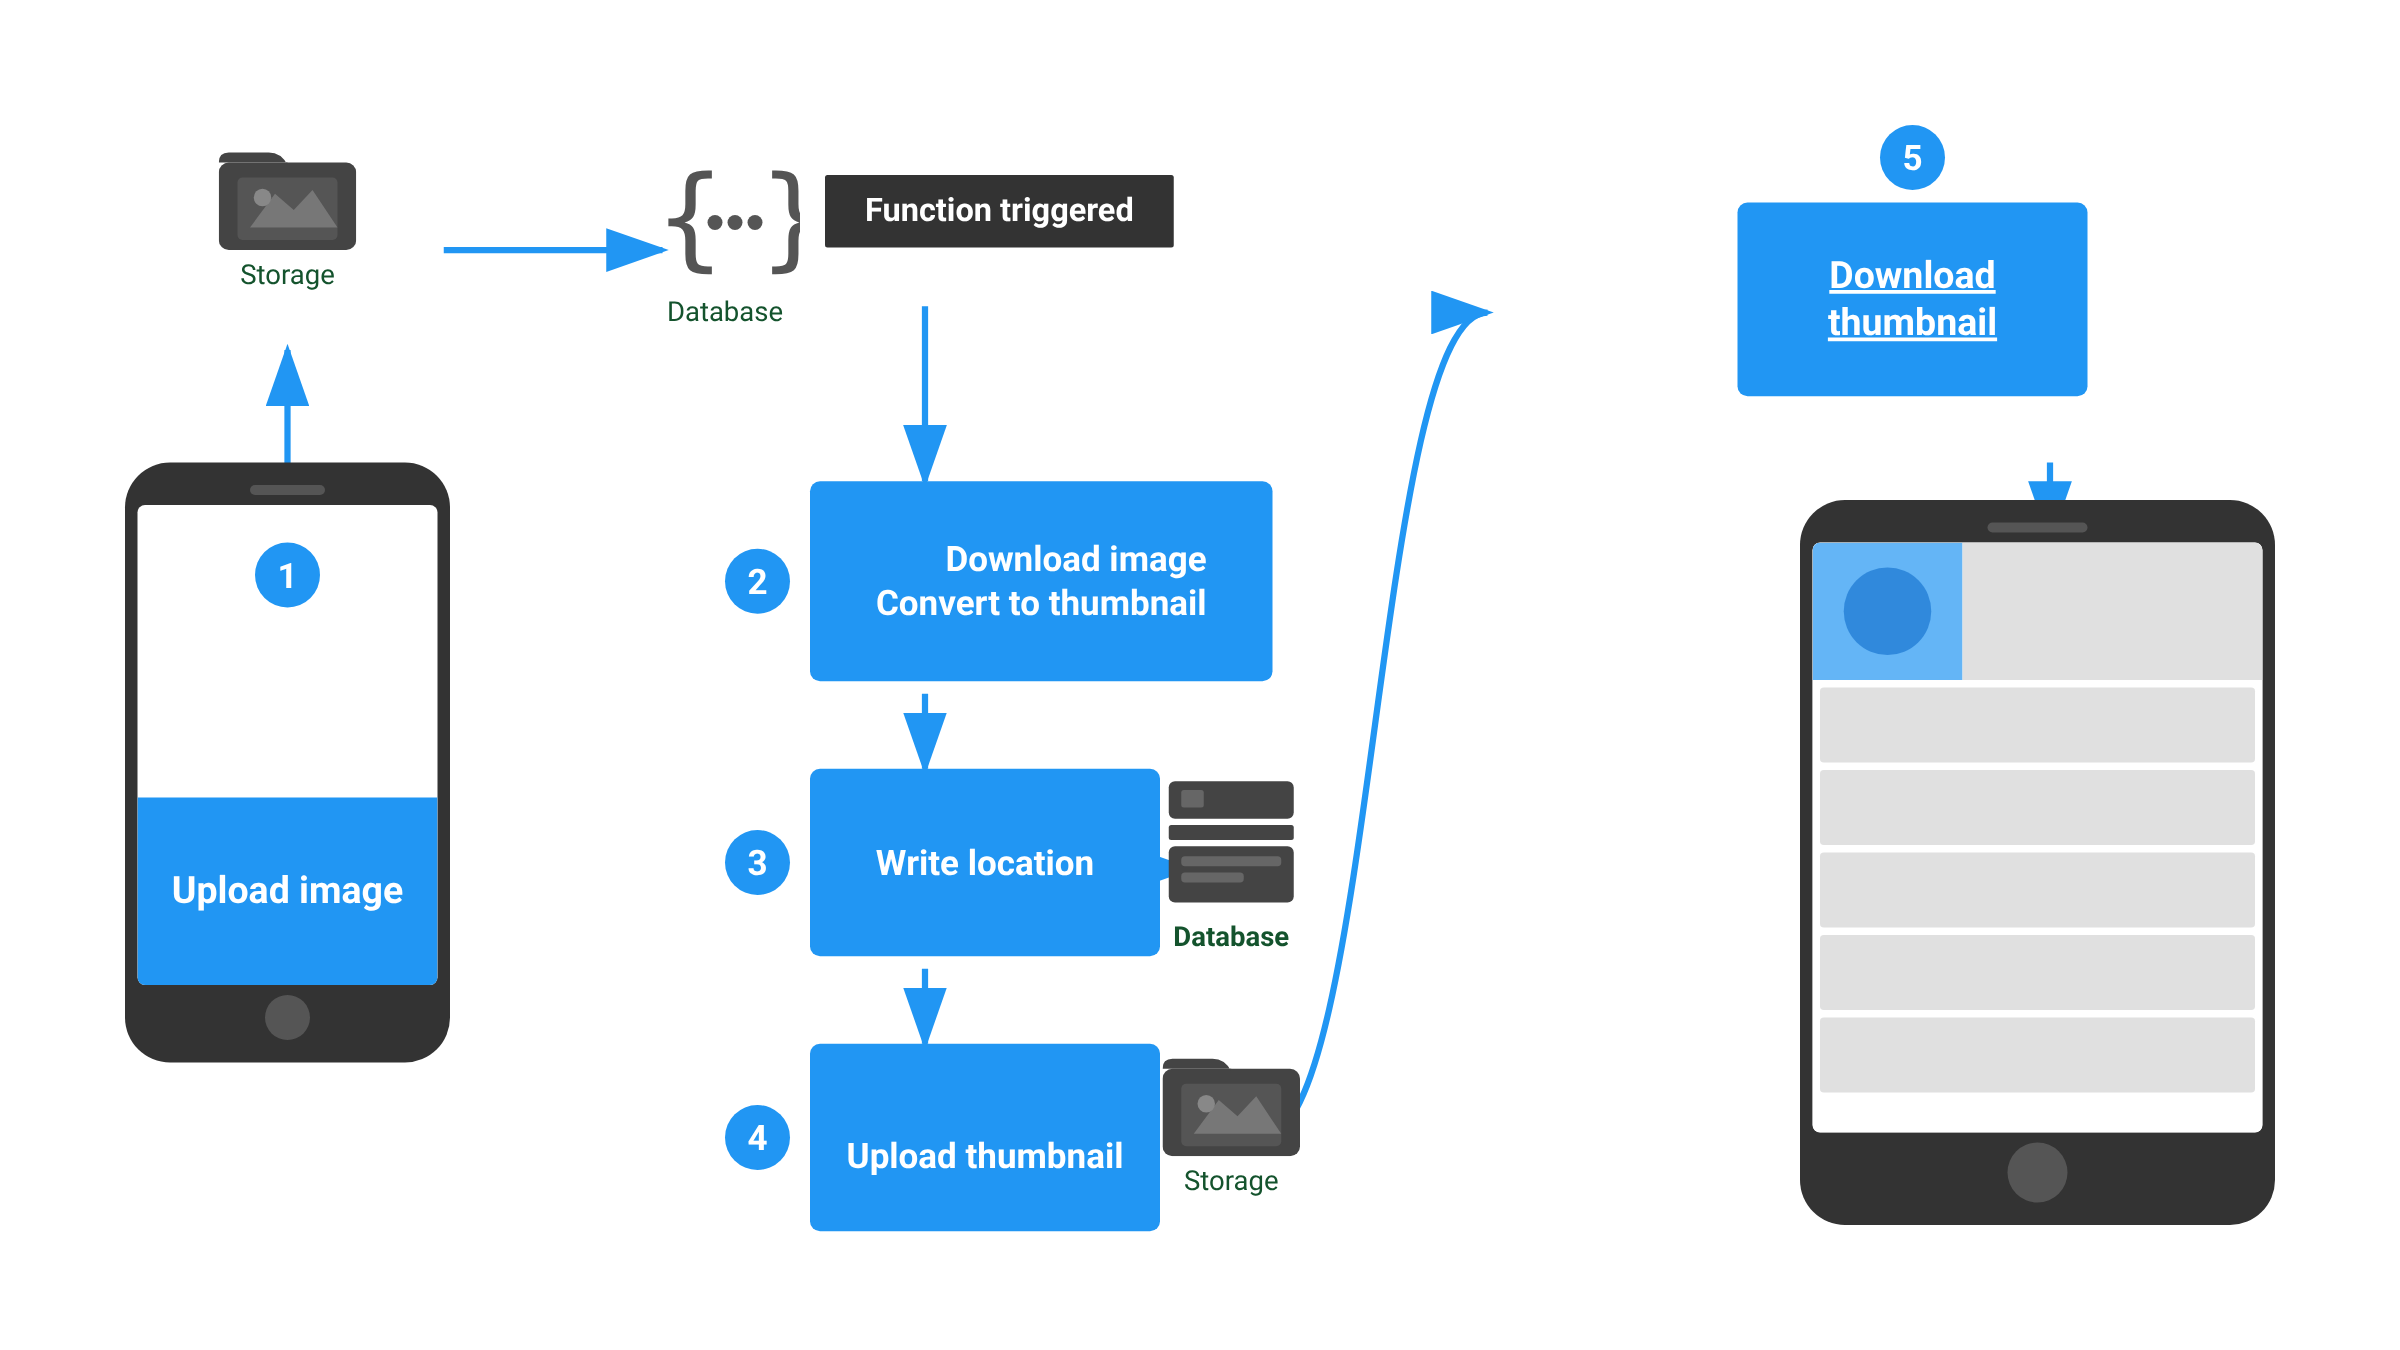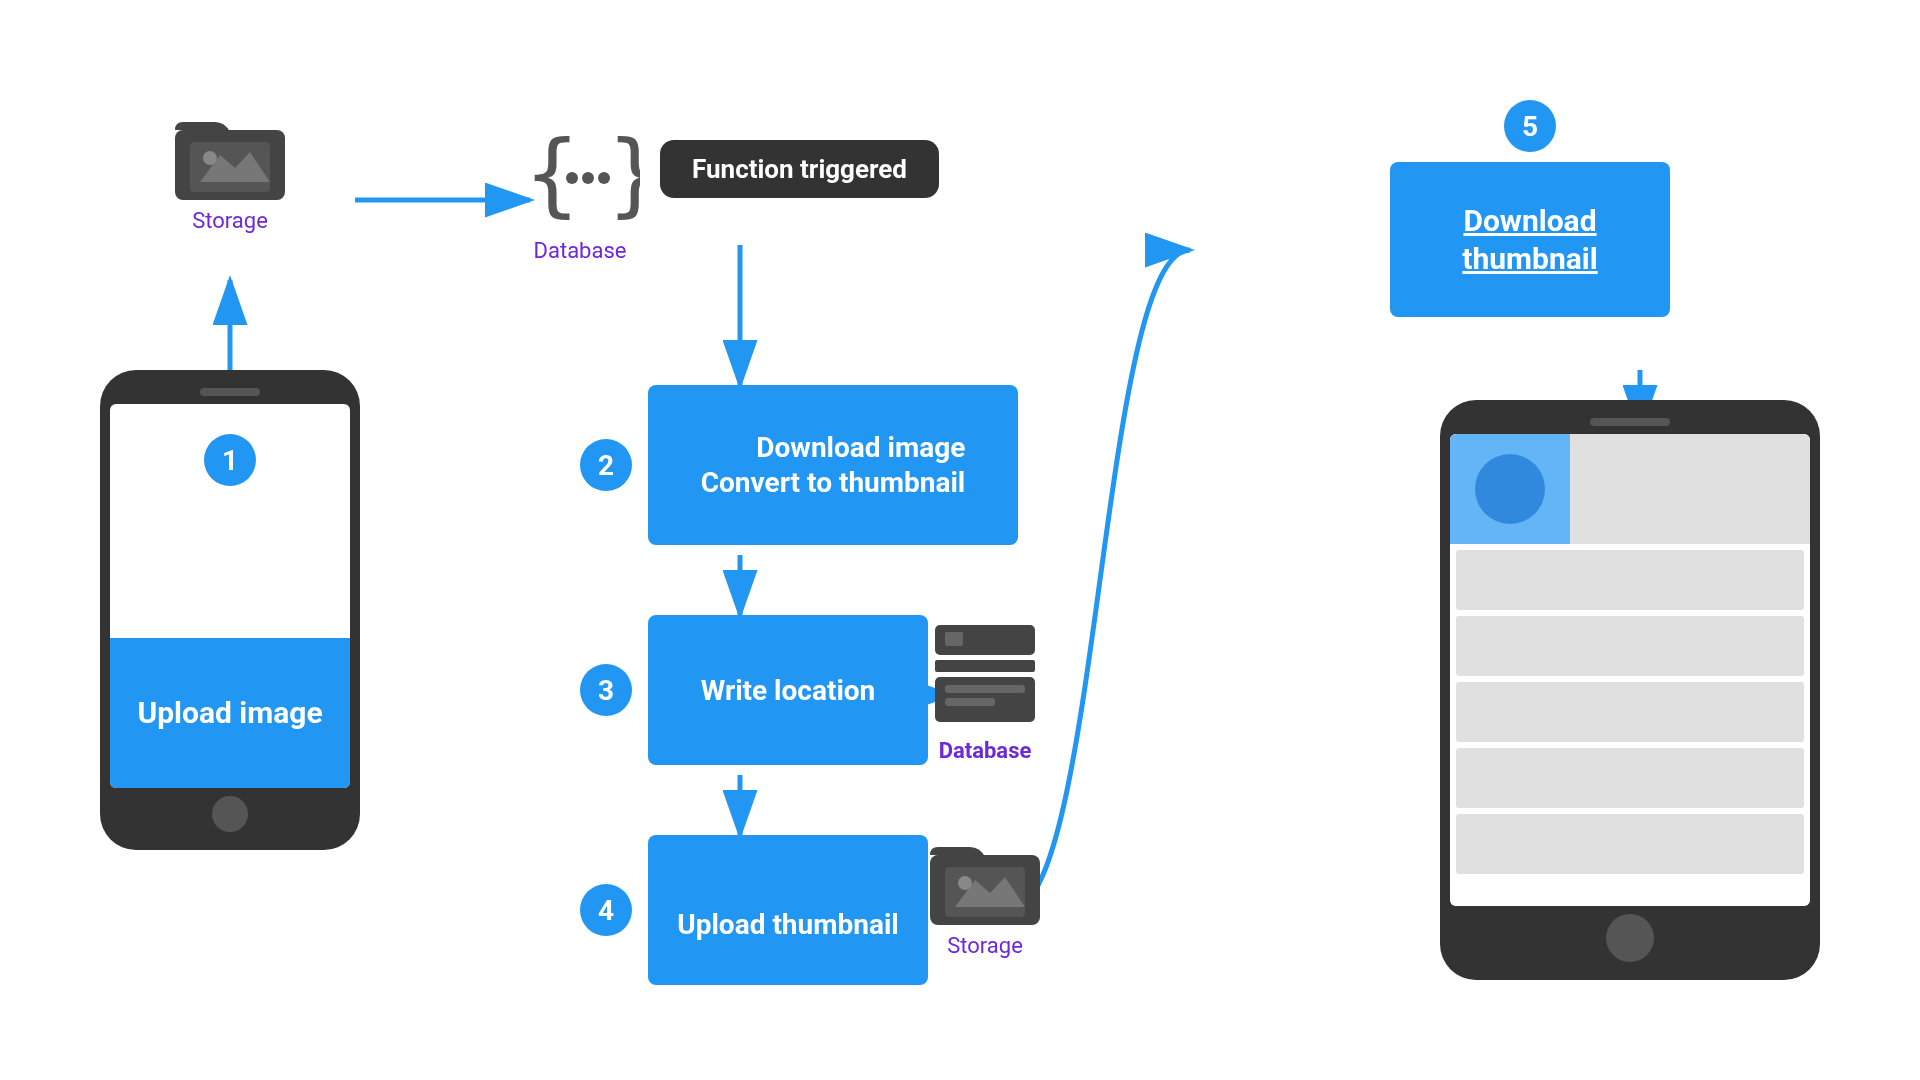--- a/index.html
+++ b/index.html
@@ -72,21 +72,21 @@
       align-items: center;
       justify-content: center;
       position: absolute;
       font-size: 28px;
       width: 52px;
       height: 52px;
       z-index: 10;
     }
     
     .icon-label {
-      color: #6d28d9;
+      color: #14532d;
       font-size: 22px;
       text-align: center;
       margin-top: 8px;
     }
     
     .folder-icon {
       width: 110px;
       height: 90px;
     }
     
@@ -107,21 +107,21 @@
       height: 1080px;
       pointer-events: none;
     }
     
     .func-triggered {
       background: #333;
       color: #fff;
       font-weight: bold;
       font-size: 26px;
       padding: 14px 32px;
-      border-radius: 14px;
+      border-radius: 2px;
       position: absolute;
       white-space: nowrap;
     }
     
     .right-phone-screen {
       background: #fff;
       width: 100%;
       height: 100%;
       border-radius: 6px;
       display: flex;

